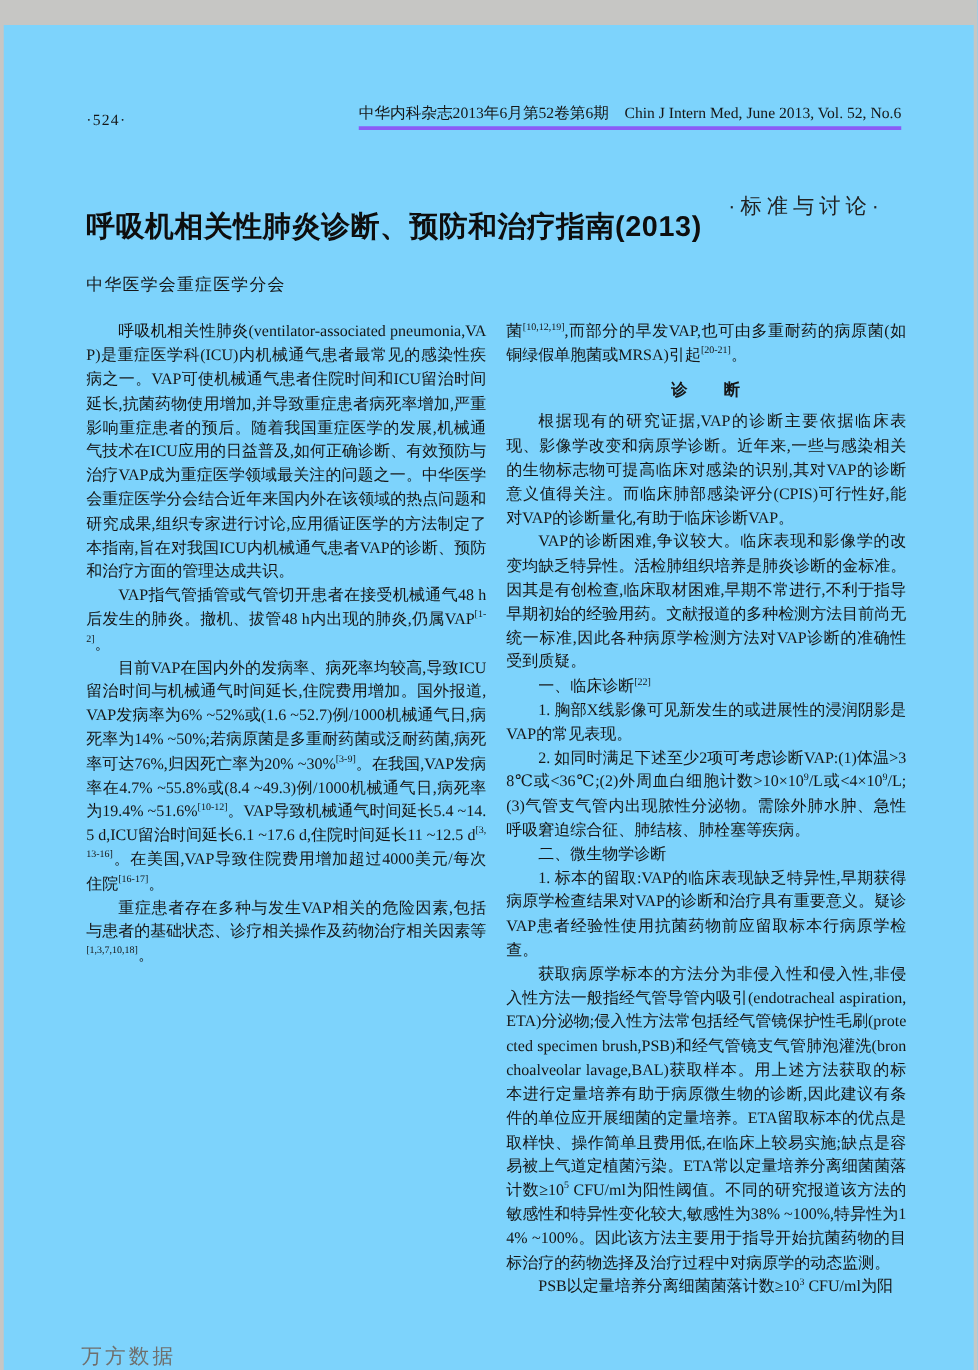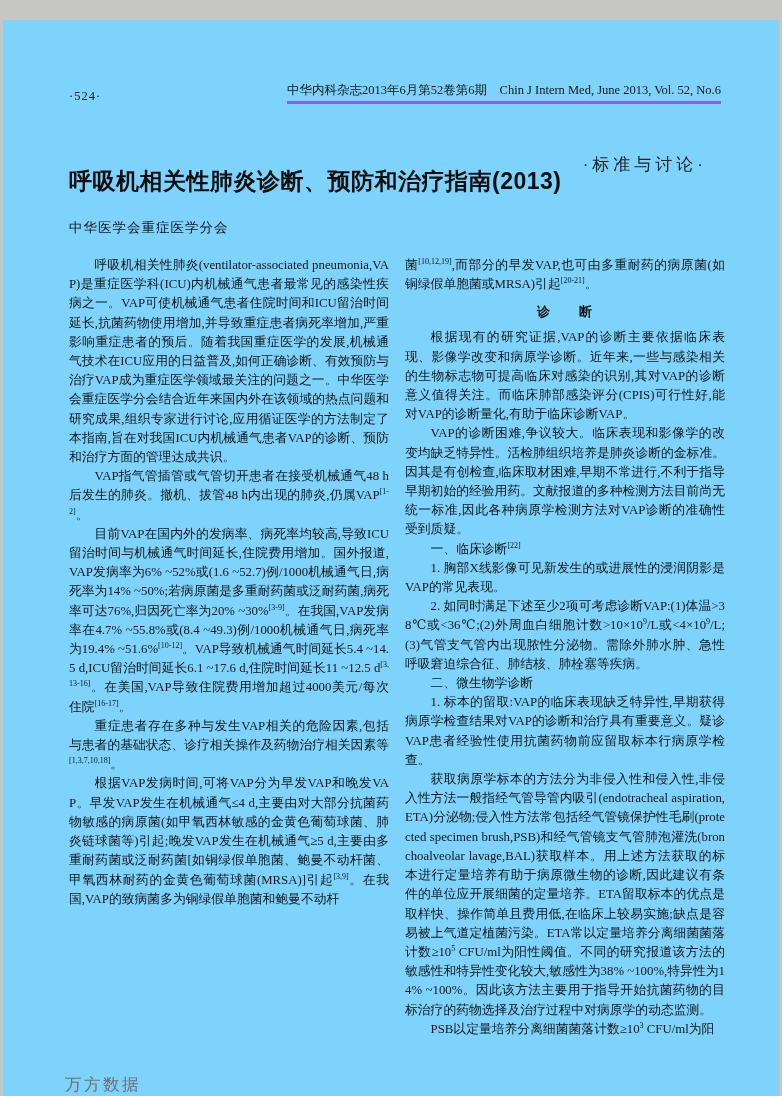--- a/index.html
+++ b/index.html
@@ -82,21 +82,20 @@
   <h1>呼吸机相关性肺炎诊断、预防和治疗指南(2013)</h1>
   <div class="author">中华医学会重症医学分会</div>
 
   <div class="columns">
 
     <div class="col left">
       <p class="ind">呼吸机相关性肺炎(ventilator-associated pneumonia,VAP)是重症医学科(ICU)内机械通气患者最常见的感染性疾病之一。VAP可使机械通气患者住院时间和ICU留治时间延长,抗菌药物使用增加,并导致重症患者病死率增加,严重影响重症患者的预后。随着我国重症医学的发展,机械通气技术在ICU应用的日益普及,如何正确诊断、有效预防与治疗VAP成为重症医学领域最关注的问题之一。中华医学会重症医学分会结合近年来国内外在该领域的热点问题和研究成果,组织专家进行讨论,应用循证医学的方法制定了本指南,旨在对我国ICU内机械通气患者VAP的诊断、预防和治疗方面的管理达成共识。</p>
       <p class="ind">VAP指气管插管或气管切开患者在接受机械通气48 h后发生的肺炎。撤机、拔管48 h内出现的肺炎,仍属VAP<sup>[1-2]</sup>。</p>
       <p class="ind">目前VAP在国内外的发病率、病死率均较高,导致ICU留治时间与机械通气时间延长,住院费用增加。国外报道,VAP发病率为6% ~52%或(1.6 ~52.7)例/1000机械通气日,病死率为14% ~50%;若病原菌是多重耐药菌或泛耐药菌,病死率可达76%,归因死亡率为20% ~30%<sup>[3-9]</sup>。在我国,VAP发病率在4.7% ~55.8%或(8.4 ~49.3)例/1000机械通气日,病死率为19.4% ~51.6%<sup>[10-12]</sup>。VAP导致机械通气时间延长5.4 ~14.5 d,ICU留治时间延长6.1 ~17.6 d,住院时间延长11 ~12.5 d<sup>[3,13-16]</sup>。在美国,VAP导致住院费用增加超过4000美元/每次住院<sup>[16-17]</sup>。</p>
       <p class="ind">重症患者存在多种与发生VAP相关的危险因素,包括与患者的基础状态、诊疗相关操作及药物治疗相关因素等<sup>[1,3,7,10,18]</sup>。</p>
-      <p class="ind">根据VAP发病时间,可将VAP分为早发VAP和晚发VAP。早发VAP发生在机械通气≤4 d,主要由对大部分抗菌药物敏感的病原菌(如甲氧西林敏感的金黄色葡萄球菌、肺炎链球菌等)引起;晚发VAP发生在机械通气≥5 d,主要由多重耐药菌或泛耐药菌[如铜绿假单胞菌、鲍曼不动杆菌、甲氧西林耐药的金黄色葡萄球菌(MRSA)]引起<sup>[3,9]</sup>。在我国,VAP的致病菌多为铜绿假单胞菌和鲍曼不动杆</p>
     </div>
 
     <div class="col right">
       <p>菌<sup>[10,12,19]</sup>,而部分的早发VAP,也可由多重耐药的病原菌(如铜绿假单胞菌或MRSA)引起<sup>[20-21]</sup>。</p>
       <h2>诊　　断</h2>
       <p class="ind">根据现有的研究证据,VAP的诊断主要依据临床表现、影像学改变和病原学诊断。近年来,一些与感染相关的生物标志物可提高临床对感染的识别,其对VAP的诊断意义值得关注。而临床肺部感染评分(CPIS)可行性好,能对VAP的诊断量化,有助于临床诊断VAP。</p>
       <p class="ind">VAP的诊断困难,争议较大。临床表现和影像学的改变均缺乏特异性。活检肺组织培养是肺炎诊断的金标准。因其是有创检查,临床取材困难,早期不常进行,不利于指导早期初始的经验用药。文献报道的多种检测方法目前尚无统一标准,因此各种病原学检测方法对VAP诊断的准确性受到质疑。</p>
       <p class="ind">一、临床诊断<sup>[22]</sup></p>
       <p class="ind">1. 胸部X线影像可见新发生的或进展性的浸润阴影是VAP的常见表现。</p>
       <p class="ind">2. 如同时满足下述至少2项可考虑诊断VAP:(1)体温&gt;38℃或&lt;36℃;(2)外周血白细胞计数&gt;10×10<sup>9</sup>/L或&lt;4×10<sup>9</sup>/L;(3)气管支气管内出现脓性分泌物。需除外肺水肿、急性呼吸窘迫综合征、肺结核、肺栓塞等疾病。</p>

